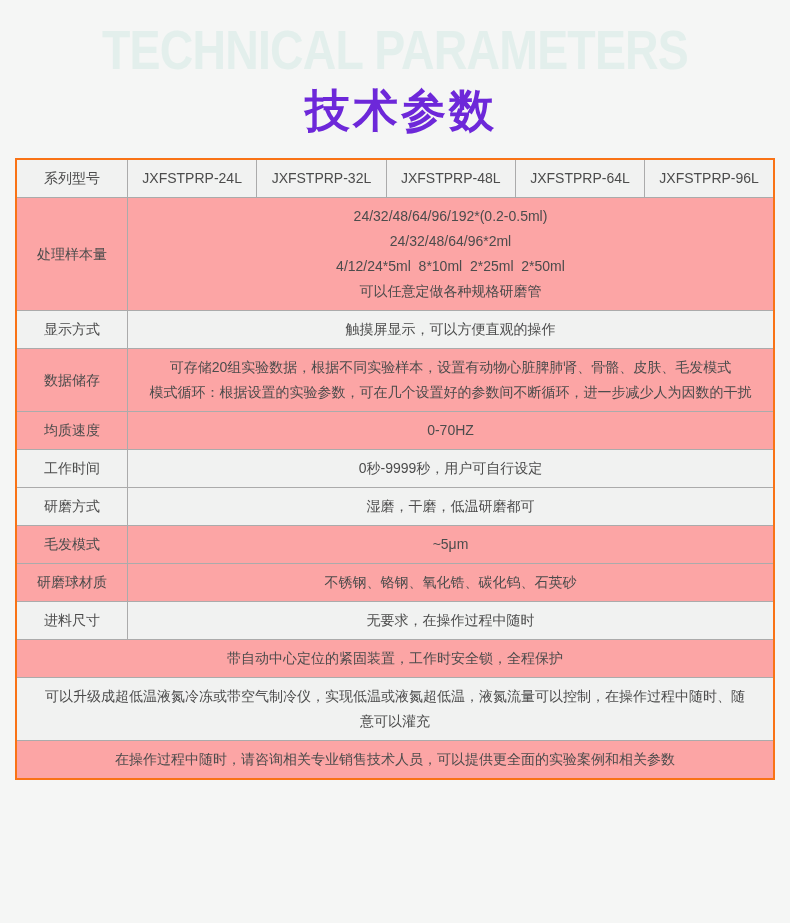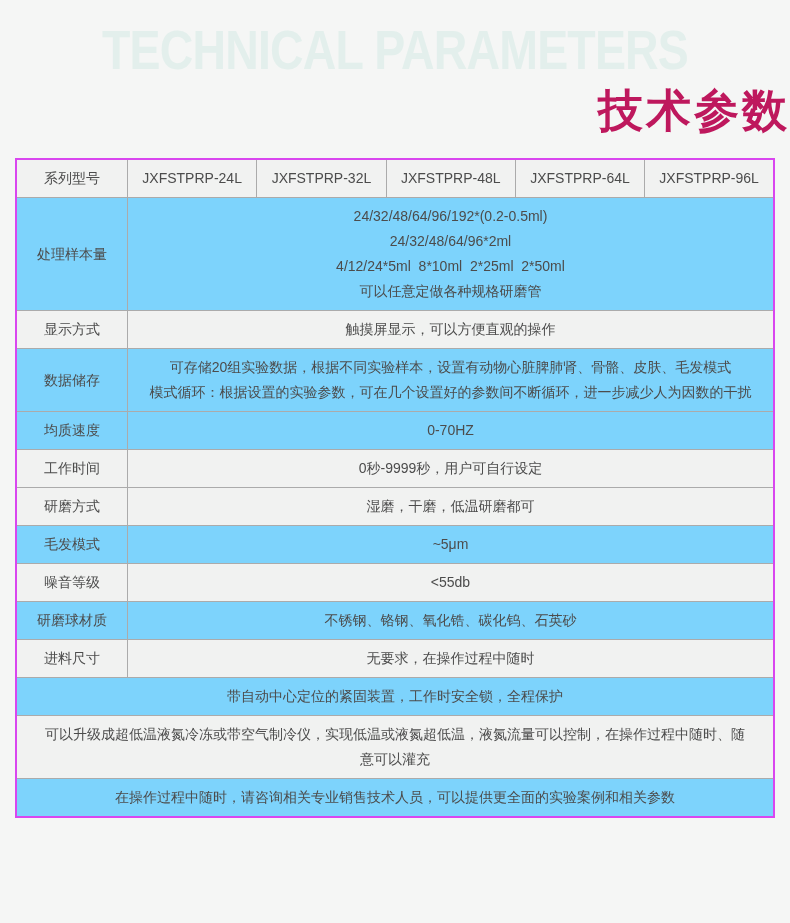--- a/index.html
+++ b/index.html
@@ -23,49 +23,49 @@
     color: #e3efec;
     white-space: nowrap;
     transform: scaleX(0.83);
     transform-origin: center;
     letter-spacing: -1px;
     user-select: none;
   }
 
   .title {
     margin: 9px 0 0 0;
-    text-align: right;
+    text-align: center;
     font-size: 45px;
     line-height: 48px;
     font-weight: bold;
-    color: #be185d;
+    color: #6d28d9;
     letter-spacing: 3px;
     padding-left: 12px;
   }
 
   table.spec-table {
     width: 760px;
     margin: 23px auto 0 auto;
     border-collapse: collapse;
     table-layout: fixed;
-    border: 2px solid #d946ef;
+    border: 2px solid #f97316;
     background: #ffffff;
   }
   table.spec-table td {
     border: 1px solid #ababab;
     text-align: center;
     vertical-align: middle;
     font-size: 14px;
     line-height: 25px;
     padding: 6px 4px;
     word-break: break-all;
   }
   td.label-cell { width: 102px; }
   tr.shaded td { background: #f1f2f1; }
-  tr.plain td { background: #7dd3fc; }
+  tr.plain td { background: #fca5a5; }
   .value-cell div { white-space: pre-wrap; }
   td.full-cell { padding: 6px 8px; }
 </style>
 </head>
 <body>
 
 <div class="page">
 
   <div class="watermark">TECHNICAL PARAMETERS</div>
 
@@ -130,26 +130,20 @@
         </td>
       </tr>
 
       <tr class="plain">
         <td class="label-cell">毛发模式</td>
         <td class="value-cell" colspan="5">
           <div>~5μm</div>
         </td>
       </tr>
 
-      <tr class="shaded">
-        <td class="label-cell">噪音等级</td>
-        <td class="value-cell" colspan="5">
-          <div>&lt;55db</div>
-        </td>
-      </tr>
 
       <tr class="plain">
         <td class="label-cell">研磨球材质</td>
         <td class="value-cell" colspan="5">
           <div>不锈钢、铬钢、氧化锆、碳化钨、石英砂</div>
         </td>
       </tr>
 
       <tr class="shaded">
         <td class="label-cell">进料尺寸</td>

